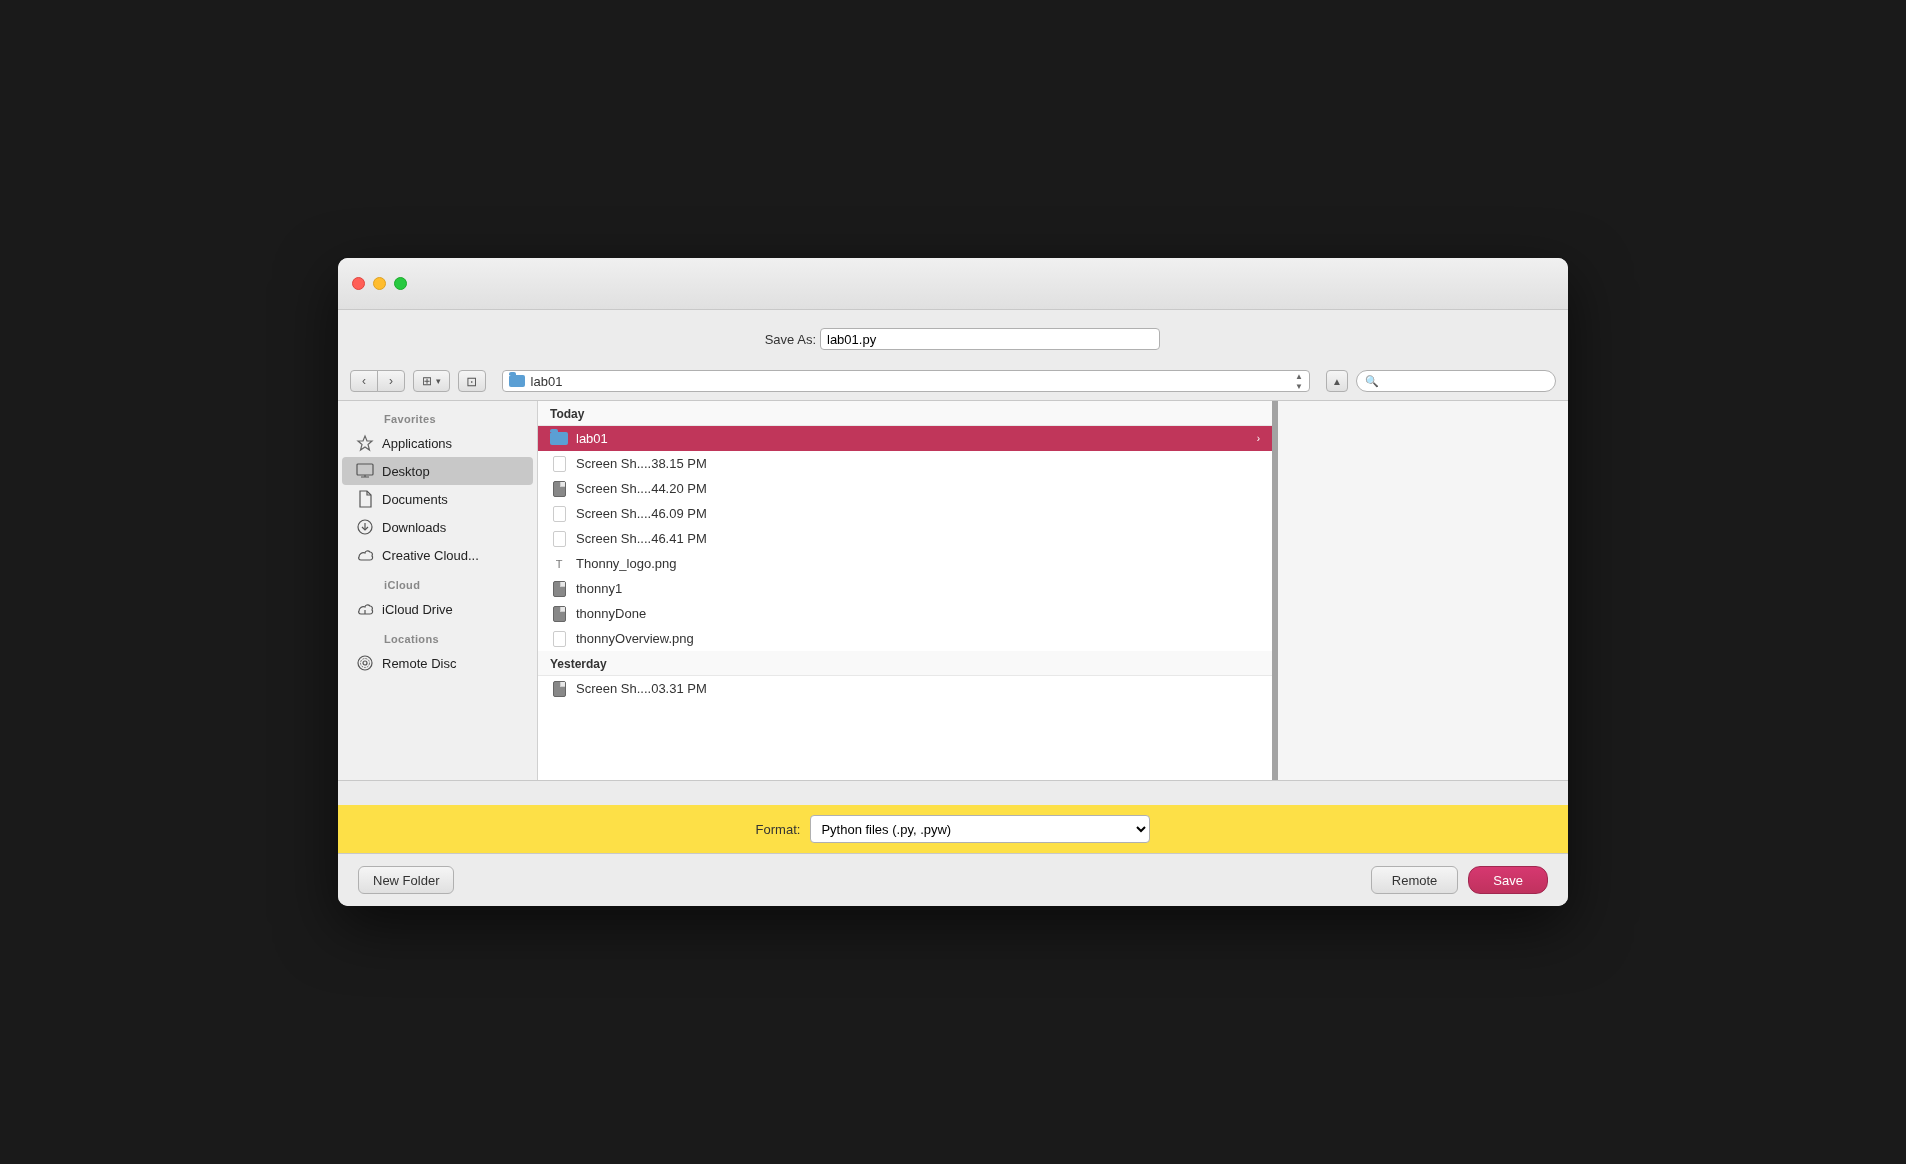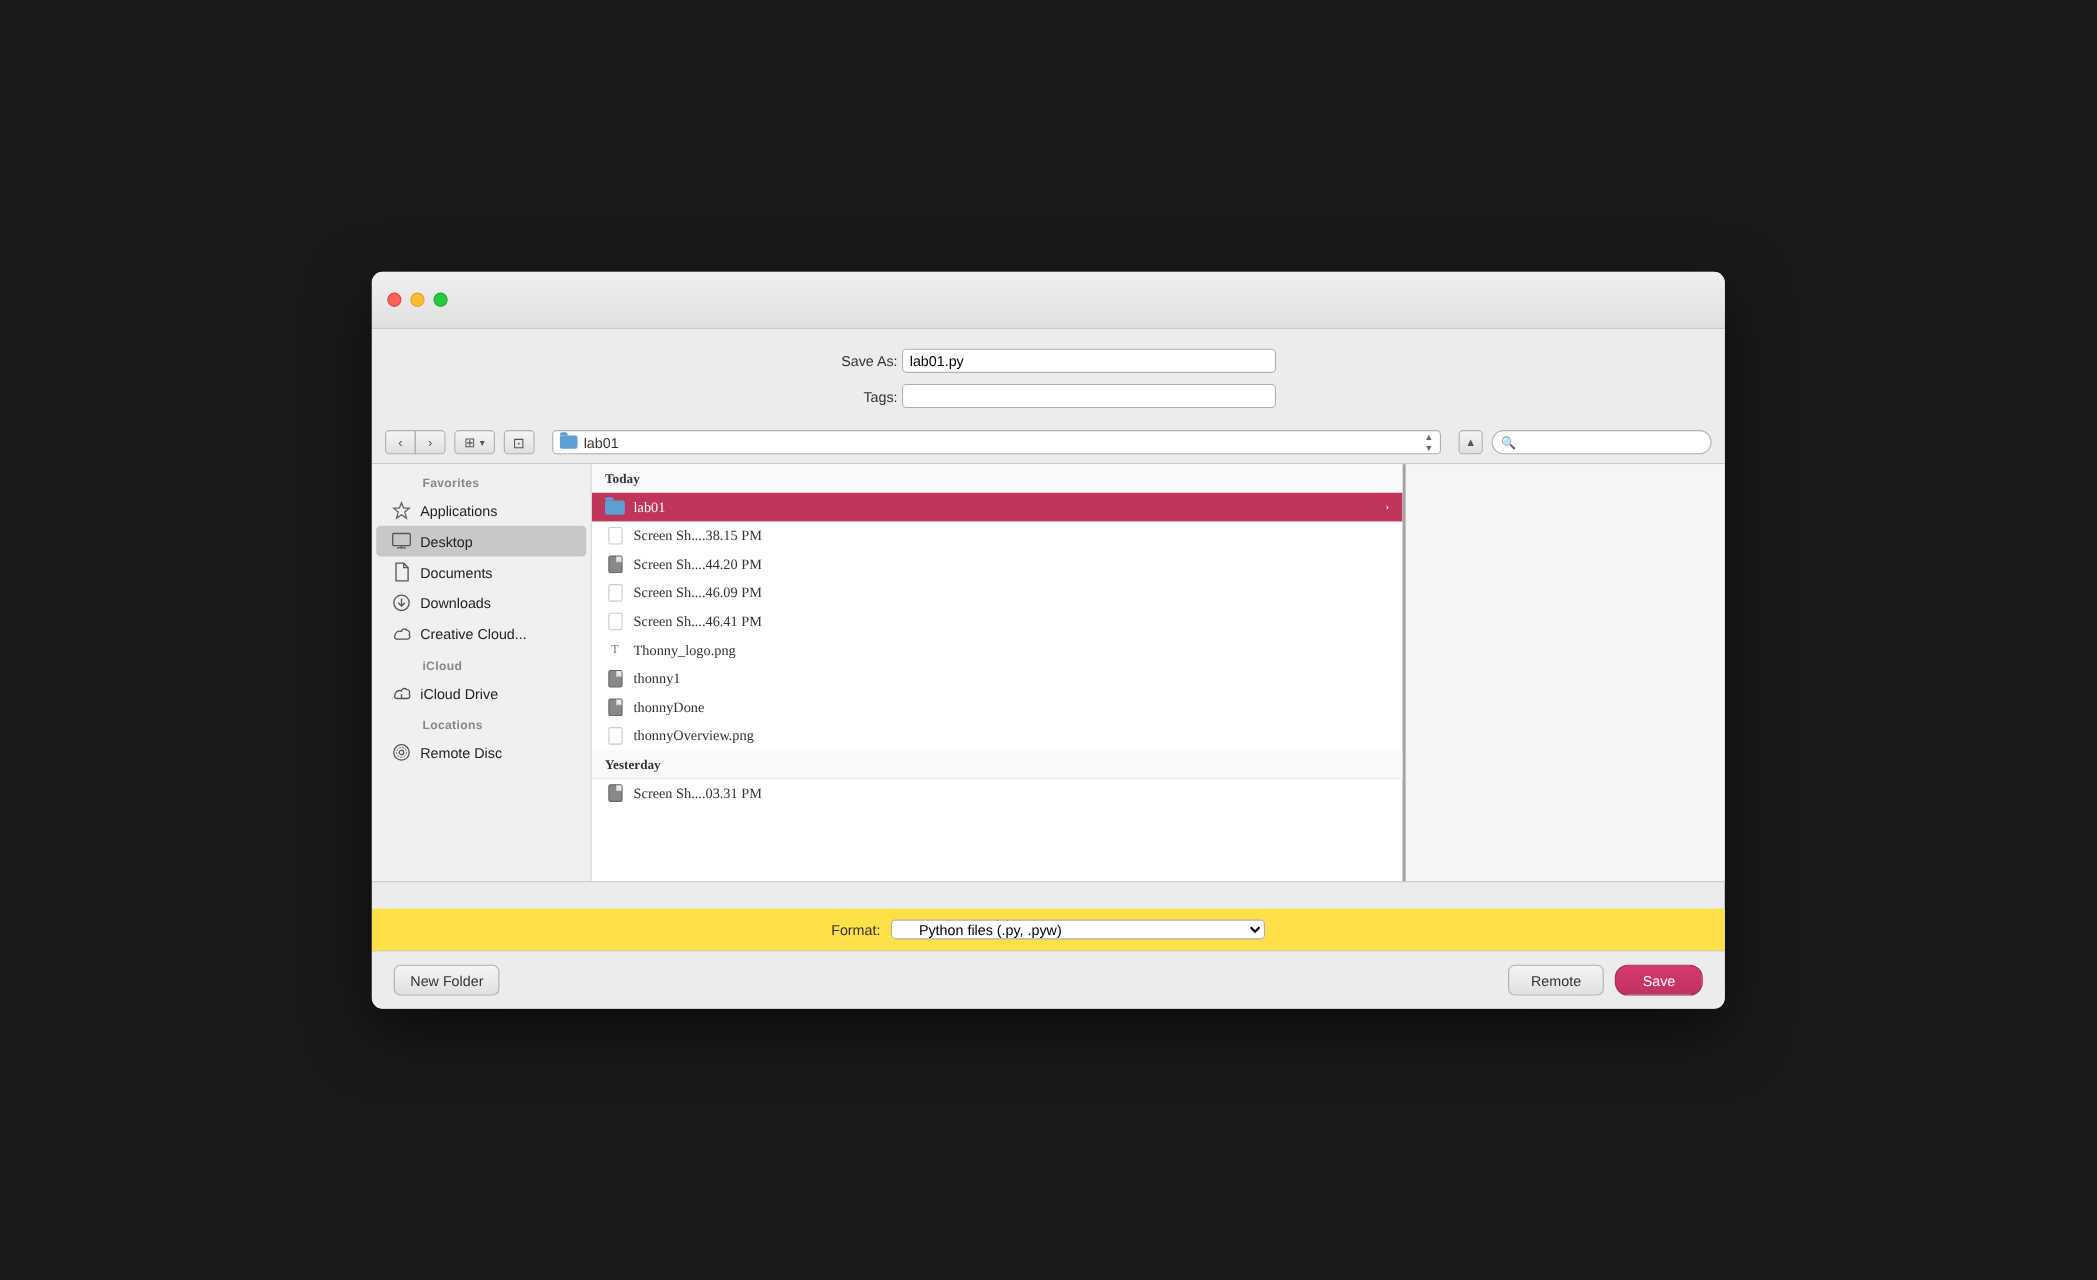--- a/index.html
+++ b/index.html
@@ -245,22 +245,21 @@
       align-items: center;
       justify-content: center;
       flex-shrink: 0;
     }
     .sidebar-section-spacer { height: 10px; }
 
     .file-list-area {
       flex: 1;
       background: #fff;
       overflow-y: auto;
-      border-right: 3px solid #a3a3a3;
-      font-family: Liberation Serif, serif;
+      border-right: 6px solid #a3a3a3;
     }
     .file-section-header {
       padding: 6px 12px 4px;
       font-size: 12px;
       font-weight: 600;
       color: #333;
       background: #f9f9f9;
       border-bottom: 1px solid #e8e8e8;
     }
     .file-item {
@@ -348,26 +347,26 @@
       gap: 10px;
       border-bottom: 1px solid #c8c8c8;
       margin-top: 24px;
     }
     .format-label {
       font-size: 13px;
       color: #333;
     }
     .format-select {
       width: 340px;
-      height: 18px;
+      height: 28px;
       border: 1px solid #b0b0b0;
       border-radius: 4px;
       background: #fff;
       font-size: 13px;
-      padding: 0 20px;
+      padding: 0 6px;
       outline: none;
     }
 
     .bottom-bar {
       background: #ececec;
       padding: 12px 20px;
       display: flex;
       align-items: center;
       justify-content: space-between;
     }
@@ -422,24 +421,20 @@
       <div class="traffic-light tl-close"></div>
       <div class="traffic-light tl-minimize"></div>
       <div class="traffic-light tl-maximize"></div>
     </div>
   </div>
 
   <div class="save-area">
     <div class="form-row">
       <label class="form-label">Save As:</label>
       <input class="form-input" type="text" value="lab01.py" style="">
-    </div>
-    <div class="form-row">
-      <label class="form-label">Tags:</label>
-      <input class="form-input" type="text" style="">
     </div>
   </div>
 
   <div class="toolbar">
     <div class="nav-group">
       <button class="nav-btn nav-back">
         <span>‹</span>
       </button>
       <button class="nav-btn nav-forward">
         <span>›</span>

